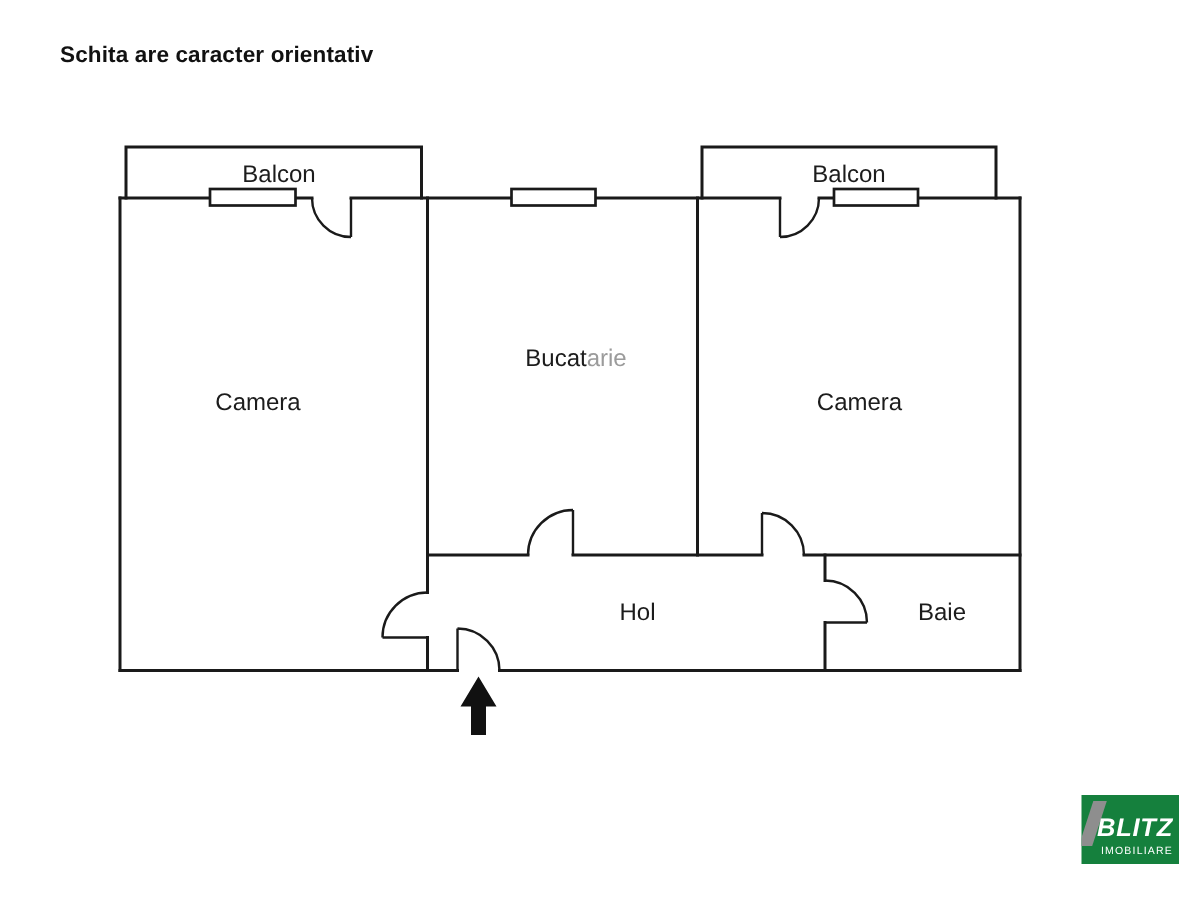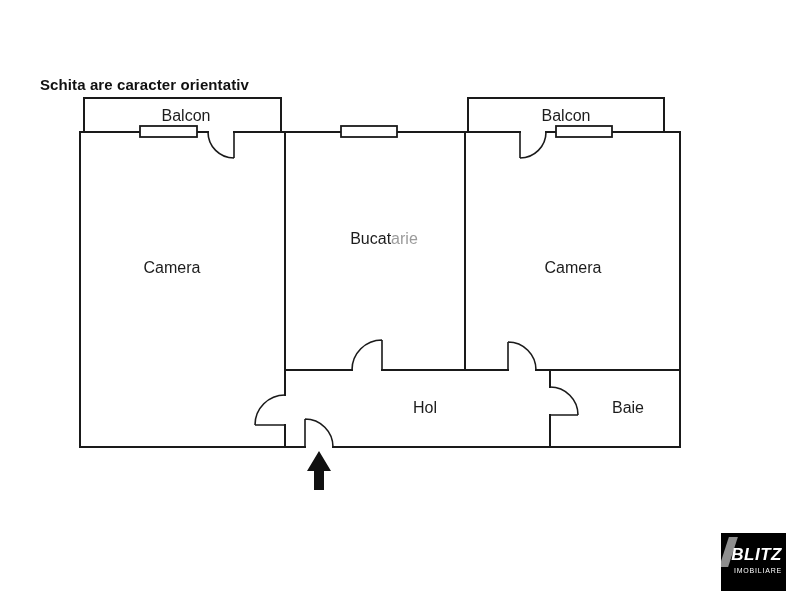--- a/index.html
+++ b/index.html
@@ -16,41 +16,40 @@
     overflow: hidden;
   }
   .disclaimer {
     position: absolute;
     left: 40px;
     top: 28px;
     font-size: 15px;
     font-weight: 600;
     color: #111111;
     letter-spacing: 0.1px;
-    margin-top: 48px;
   }
   svg.plan {
     position: absolute;
     left: 0;
     top: 0;
     width: 799px;
     height: 600px;
   }
   svg.plan text {
     font-family: "Liberation Sans", sans-serif;
     font-size: 16px;
     fill: #1c1c1c;
   }
   .logo {
     position: absolute;
     right: 13px;
-    bottom: 9px;
+    bottom: 24px;
     width: 65px;
-    height: 58px;
-    background: #000000;
+    height: 46px;
+    background: #15803d;
     overflow: hidden;
   }
   .logo-accent {
     position: absolute;
     left: 3px;
     top: 4px;
     width: 9px;
     height: 30px;
     background: #8e8e8e;
     transform: skewX(-18deg);

